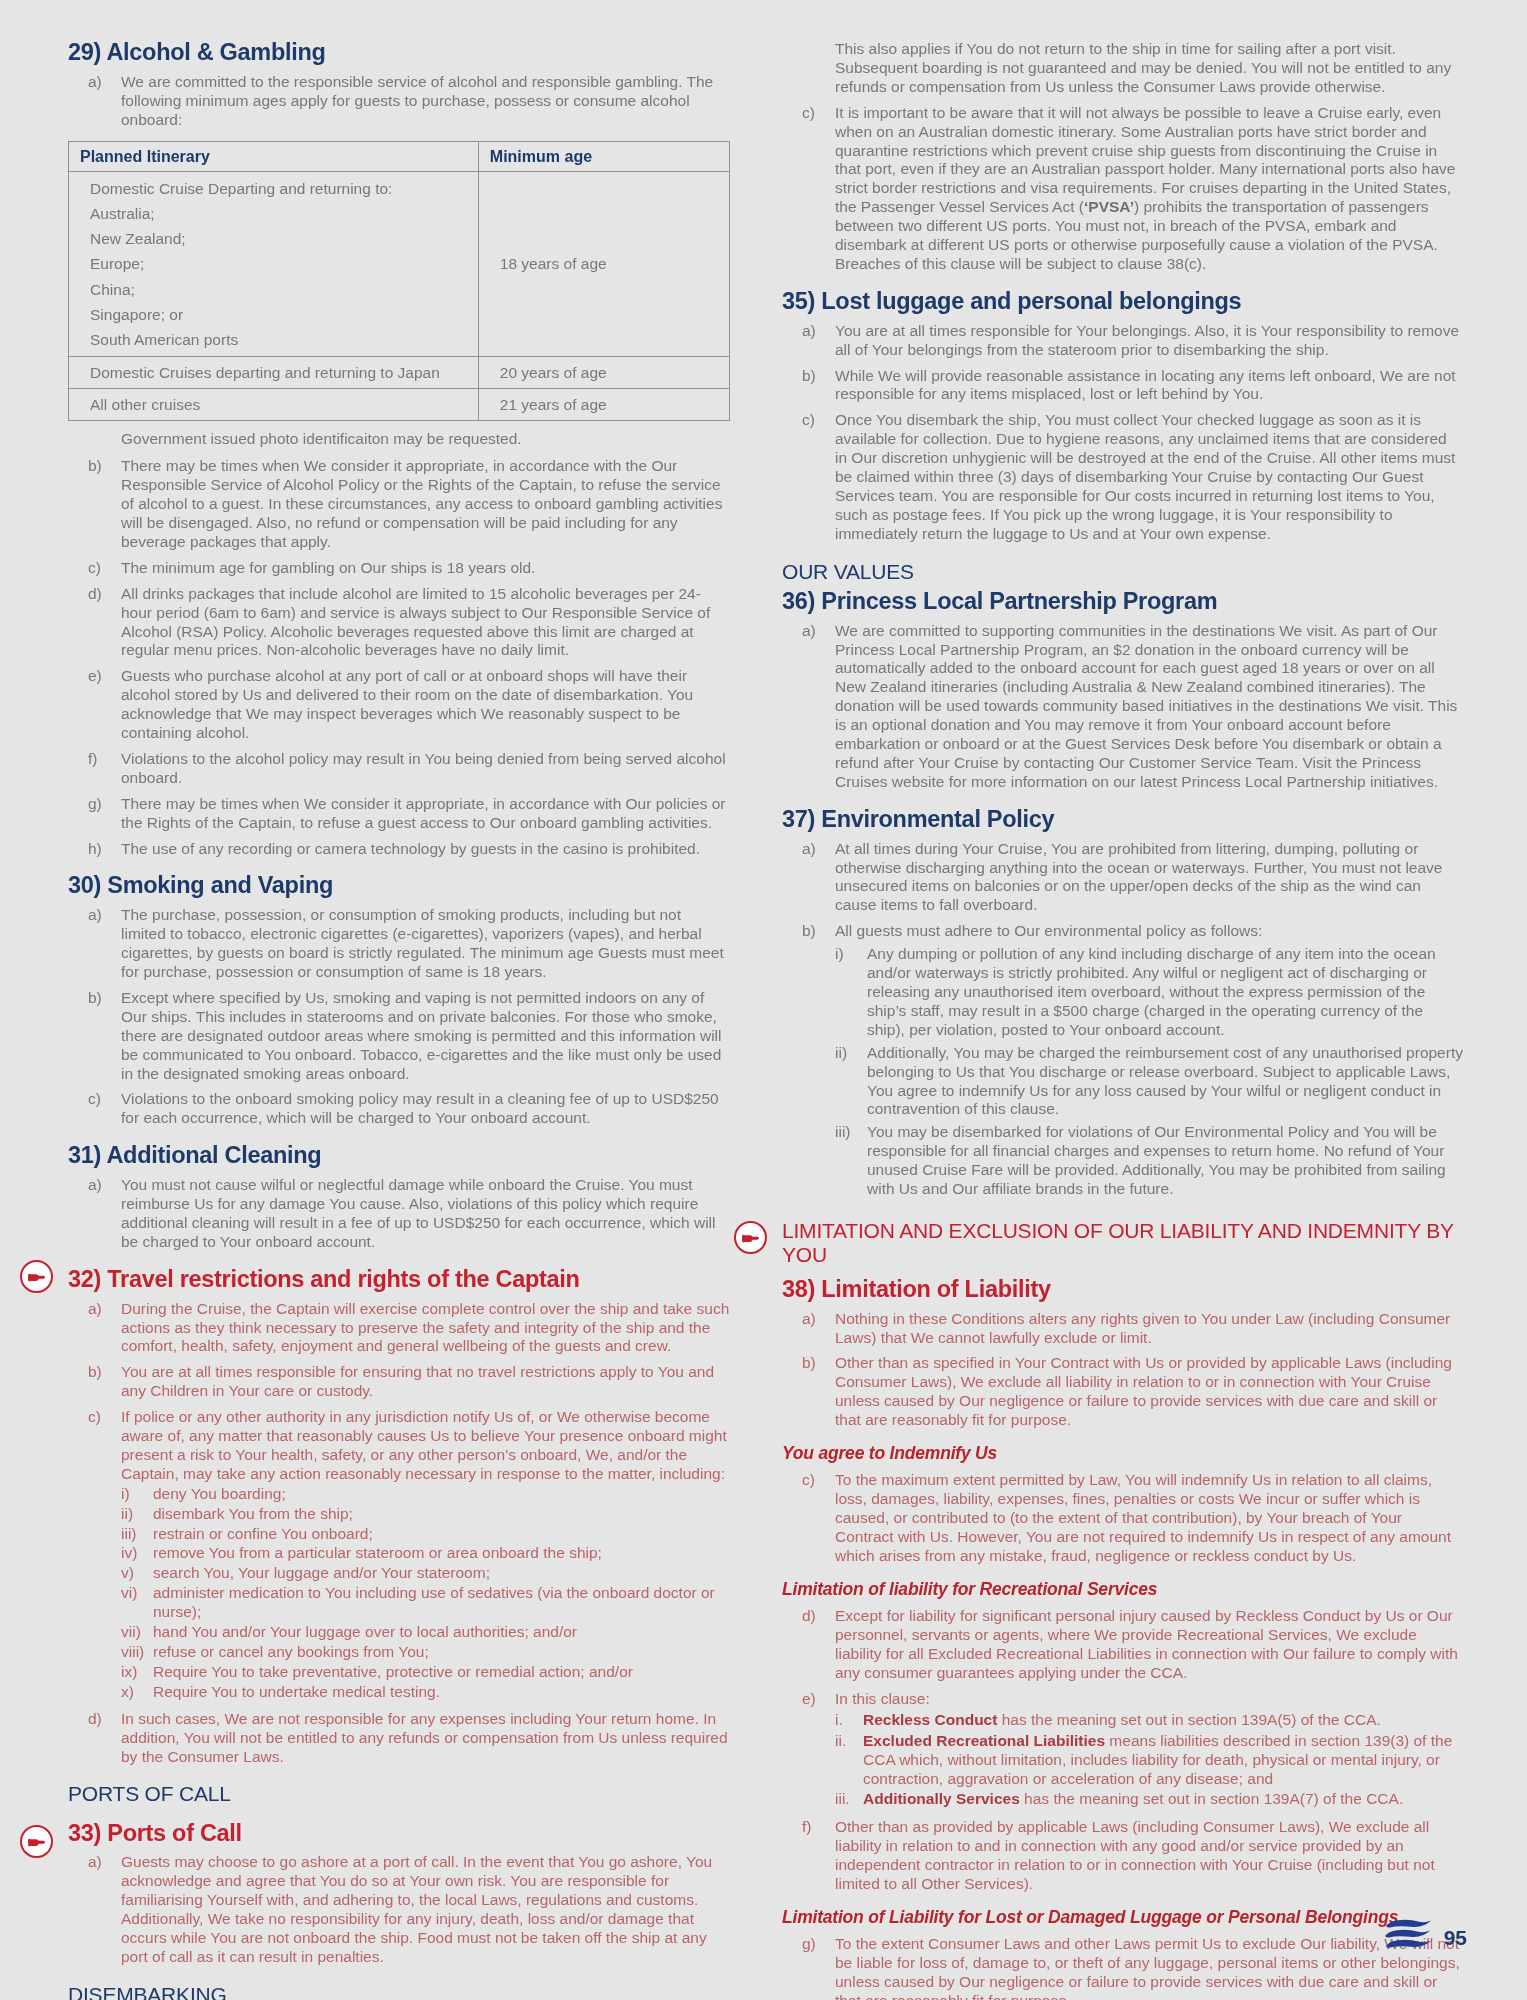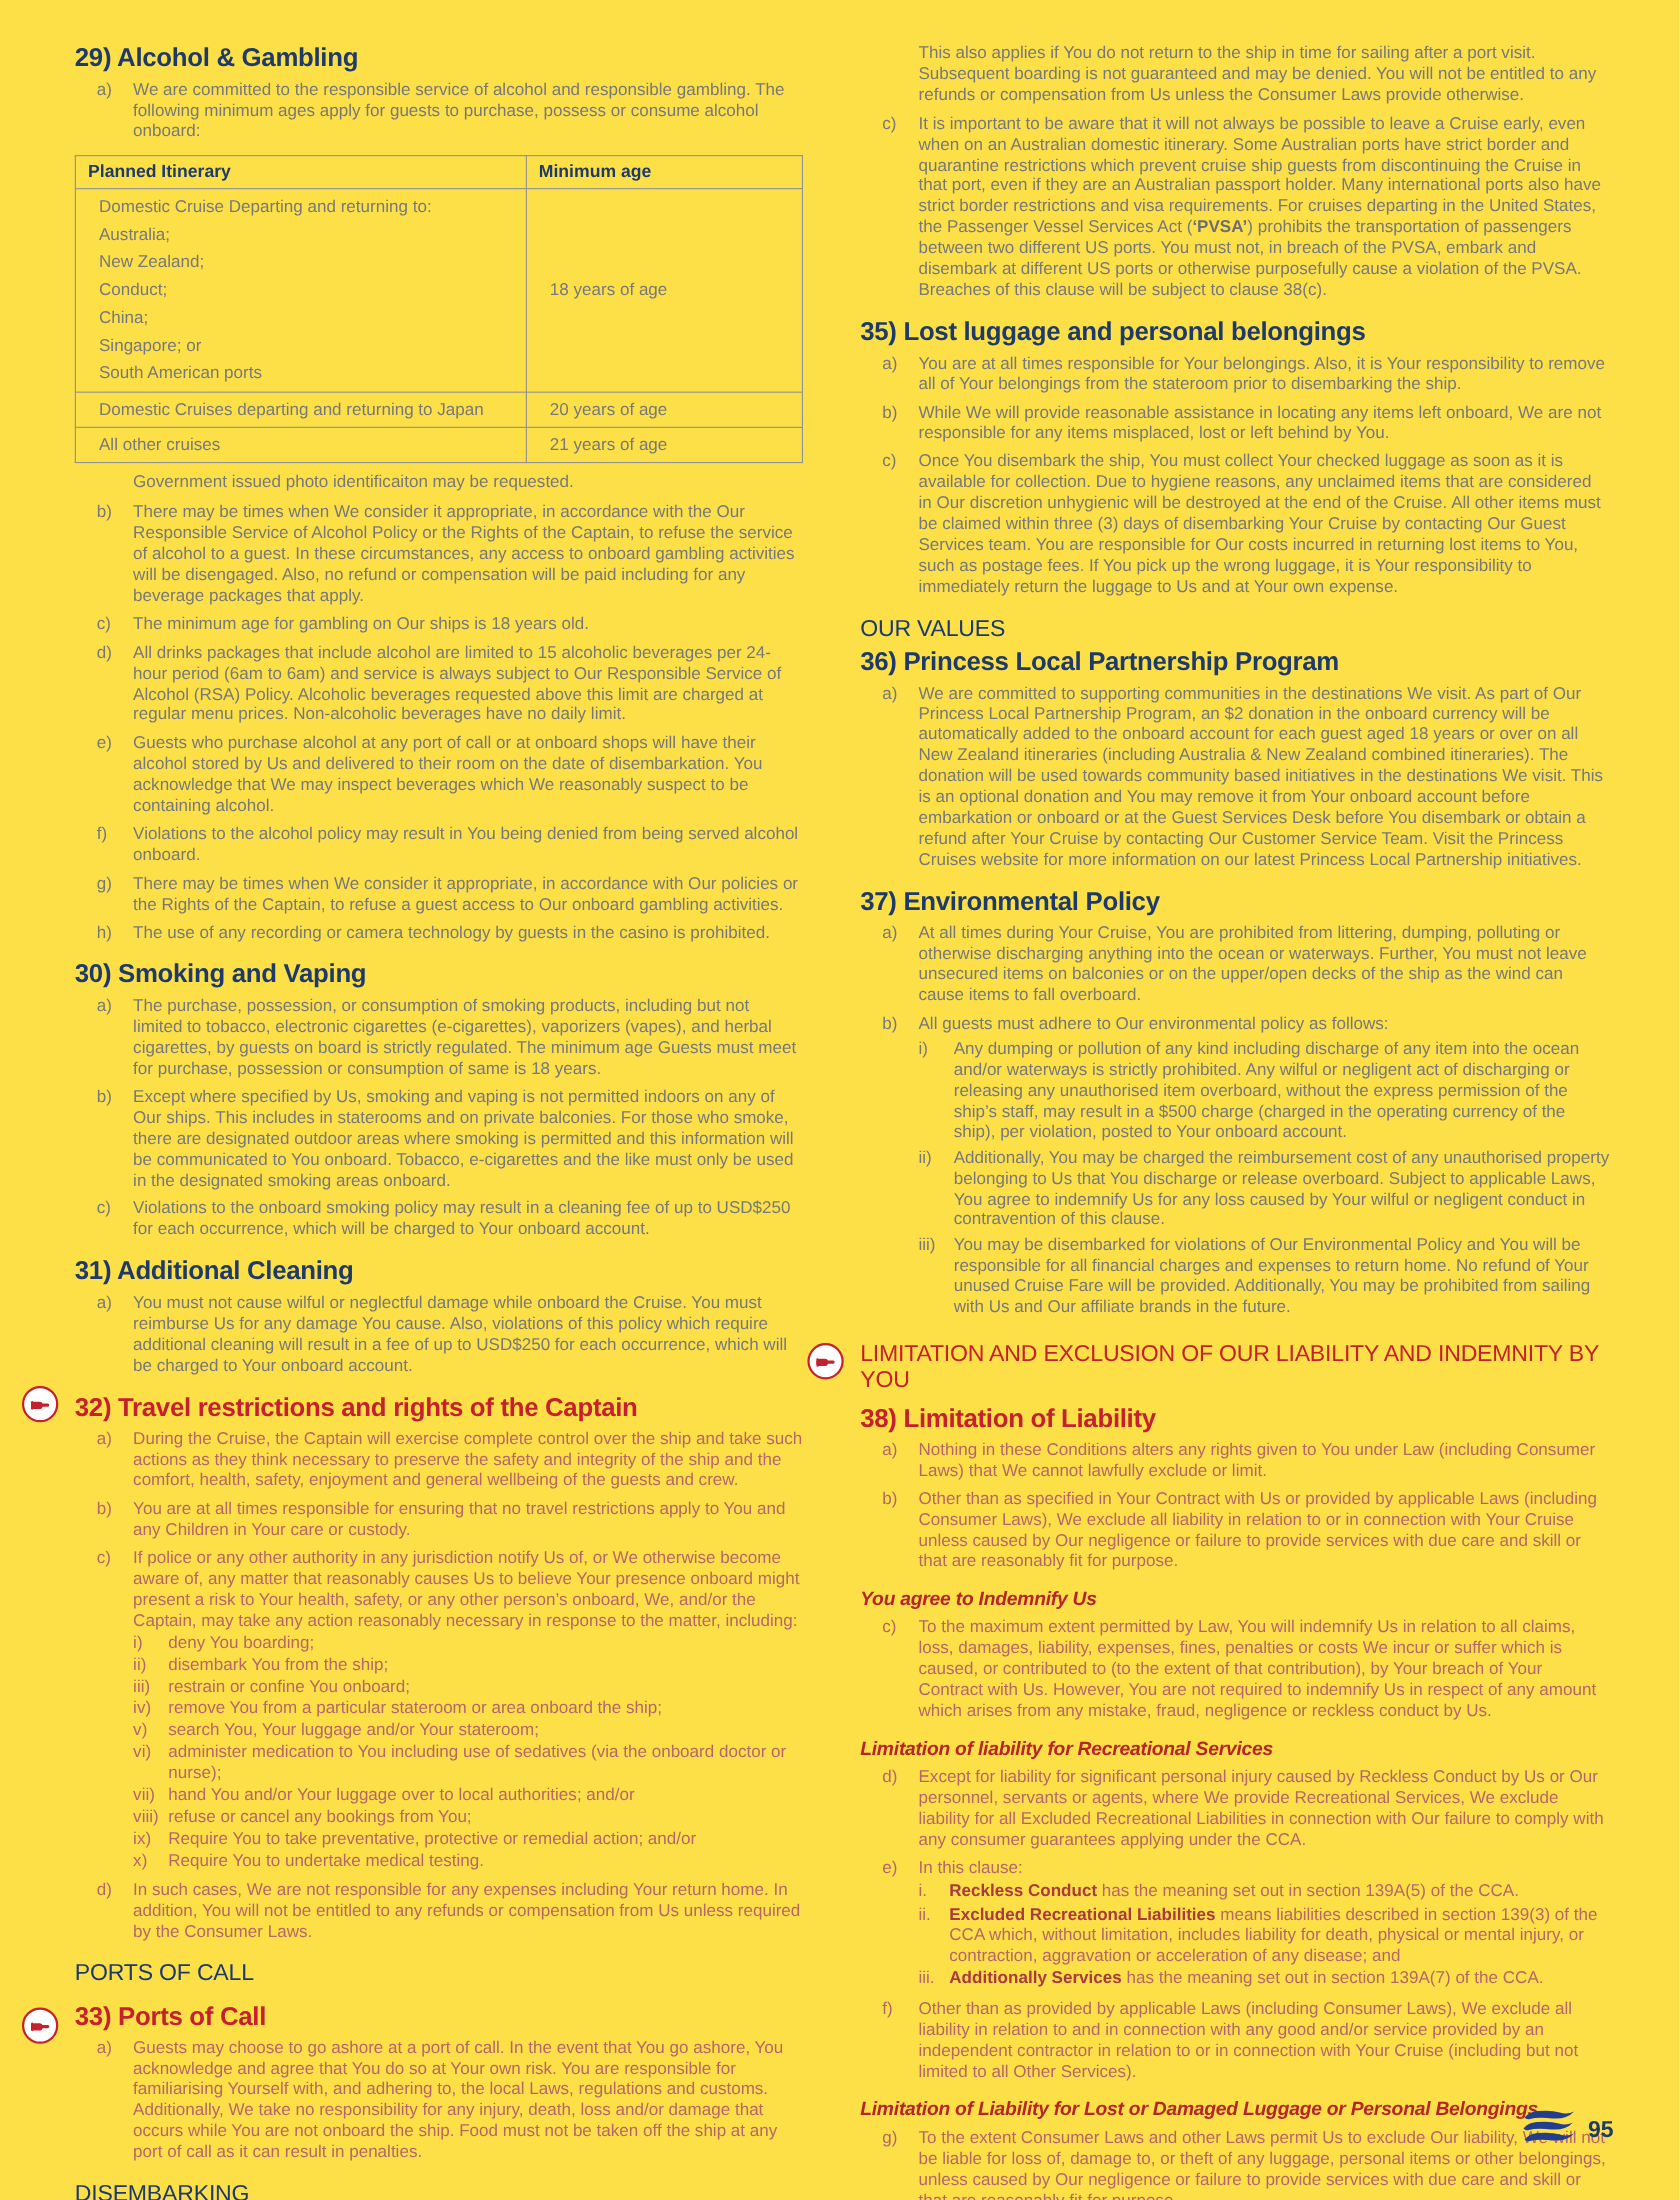--- a/index.html
+++ b/index.html
@@ -1,17 +1,17 @@
 <!DOCTYPE html>
 <html><head>
 <meta charset="utf-8">
 <style>
   html,body{margin:0;padding:0;background:#ffffff;}
   .page{
-    width:1527px;height:2000px;position:relative;overflow:hidden;background:#fde047;
+    width:1527px;height:2000px;position:relative;overflow:hidden;background:#e5e5e5;
     font-family:"Liberation Sans","DejaVu Sans",sans-serif;
     color:#77787c;font-size:15.5px;line-height:1.22;
     -webkit-font-smoothing:antialiased;
   }
   .cols{display:flex;padding:40px 64px 0 68px;gap:52px;}
   .col-left{width:662px;flex:none;}
   .col-right{width:681px;flex:none;}
 
   h2.sec{font-size:23.5px;font-weight:bold;color:#1d3a6b;margin:15px 0 6px;letter-spacing:-0.3px;line-height:1.1;}
   h2.sec.red{color:#c5202e;}
@@ -74,21 +74,21 @@
           <tbody>
               <tr>
             <th class="c1">Planned Itinerary</th>
             <th>Minimum age</th>
           </tr>
           <tr>
             <td class="c1">
               <div class="tline">Domestic Cruise Departing and returning to:</div>
               <div class="tline">Australia;</div>
               <div class="tline">New Zealand;</div>
-              <div class="tline">Conduct;</div>
+              <div class="tline">Europe;</div>
               <div class="tline">China;</div>
               <div class="tline">Singapore; or</div>
               <div class="tline">South American ports</div>
             </td>
             <td>18 years of age</td>
           </tr>
           <tr>
             <td class="c1">Domestic Cruises departing and returning to Japan</td>
             <td>20 years of age</td>
           </tr>

